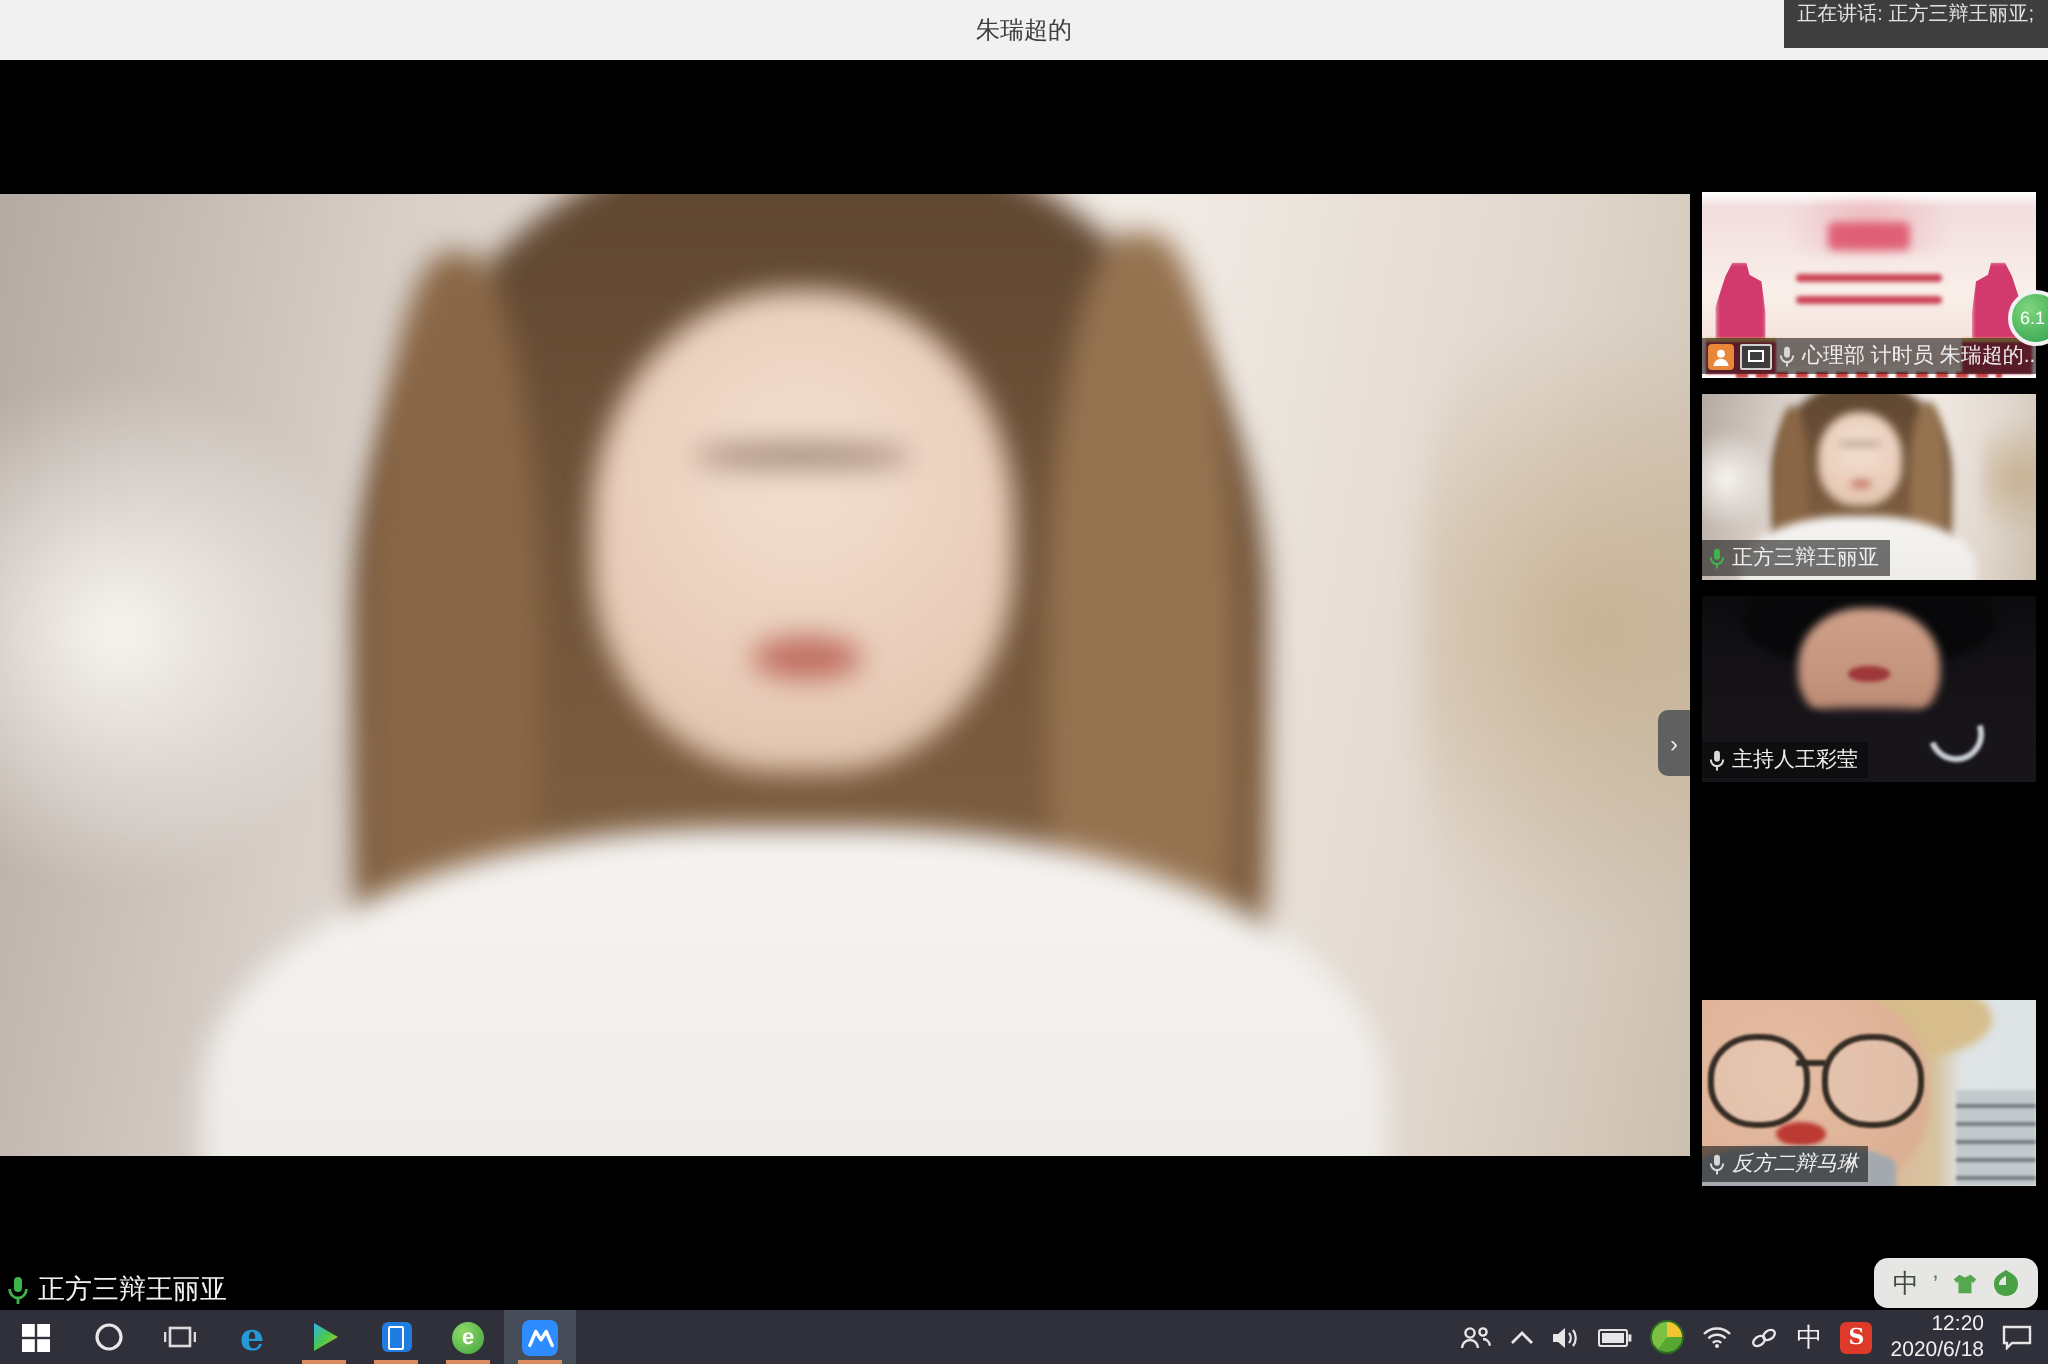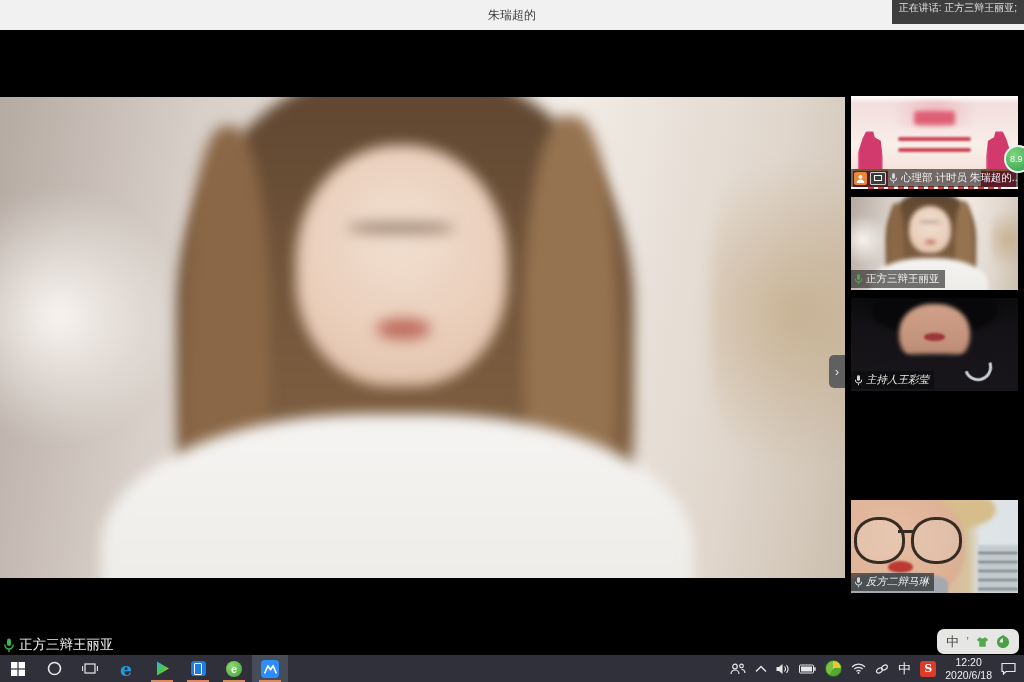--- a/index.html
+++ b/index.html
@@ -47,21 +47,21 @@
   
   .collapse-handle{position:absolute;left:829px;top:325px;width:16px;height:33px;background:#606060;
     border-radius:5px 0 0 5px;display:flex;align-items:center;justify-content:center;
     color:#e8e8e8;font-size:12px;}
 
   
   .sidebar{position:absolute;left:845px;top:30px;width:179px;height:625px;background:#000;}
   .thumb{position:absolute;left:6px;width:167px;height:93px;overflow:hidden;background:#111;}
   .thumb.t1{top:66px;}
   .thumb.t2{top:167px;outline:2px solid #2fa84f;outline-offset:-2px;}
-  .thumb.t3{top:268px;font-style:italic;}
+  .thumb.t3{top:268px;}
   .thumb.t4{top:369px;}
   .thumb.t5{top:470px;font-style:italic;}
 
   .vlabel{position:absolute;left:0;bottom:2px;display:flex;align-items:center;gap:3px;z-index:5;
     background:rgba(8,8,8,.55);color:#efefef;font-size:10.5px;padding:2px 5px 2px 3px;
     max-width:95%;white-space:nowrap;overflow:hidden;}
   .badge-presenter{width:13px;height:13px;border-radius:2px;background:#e8873a;display:flex;
     align-items:center;justify-content:center;flex:none;}
   .badge-screen{width:14px;height:11px;border-radius:1px;background:#3c3c3c;border:1px solid #cfcfcf;
     display:flex;align-items:center;justify-content:center;flex:none;}
@@ -147,21 +147,21 @@
   .icon-360{width:16px;height:16px;border-radius:50%;background:radial-gradient(circle at 35% 32%,#8fd96a,#3fa43c);
     color:#fff;font-size:11px;font-weight:bold;display:flex;align-items:center;justify-content:center;}
   .icon-meeting{width:18px;height:18px;border-radius:4px;background:#2d8cff;display:flex;align-items:center;justify-content:center;}
   .tb-right{margin-left:auto;display:flex;align-items:center;gap:9px;padding-right:8px;height:100%;}
   .tray-ic{display:flex;align-items:center;justify-content:center;color:#e6e6e6;}
   .tray-ime{color:#f0f0f0;font-size:13px;}
   .tray-sogou{width:16px;height:16px;border-radius:3px;background:#dd3a2a;color:#fff;font-size:11px;
     font-weight:bold;display:flex;align-items:center;justify-content:center;font-family:"DejaVu Serif",serif;}
   .tray-shield{width:15px;height:15px;border-radius:50%;
     background:conic-gradient(#f2c530 0 25%,#56a832 25% 60%,#7cc143 60% 100%);border:1px solid #2e6e22;}
-  .clock{color:#f0f0f0;font-size:10.5px;line-height:1.2;text-align:center;}
+  .clock{color:#f0f0f0;font-size:10.5px;line-height:1.2;text-align:right;}
   svg{display:block;}
 </style>
 </head>
 <body>
 
 <div id="screen">
 
   <div class="titlebar">
     <div class="titlebar-text">朱瑞超的</div>
   </div>
@@ -297,21 +297,21 @@
             <path d="M1.8 6.5 a4.2 4.5 0 0 0 8.4 0" fill="none" stroke-width="1.4"></path>
             <line x1="6" y1="11.5" x2="6" y2="14" stroke-width="1.4"></line>
           </svg>
         </span>
         <span>反方二辩马琳</span>
       </div>
     </div>
   </div>
 
   <div class="float-badge">
-    <span>8.9</span>
+    <span>6.1</span>
   </div>
 
   <div class="ime-pill">
     <span class="ime-mode">中</span>
     <span class="ime-punct">’</span>
     <span>
       <svg width="13" height="12" viewBox="0 0 14 12" fill="#55a84f">
         <path d="M4 1 L7 2.5 L10 1 L13 3.5 L11.5 5.5 L10.5 4.8 L10.5 11 L3.5 11 L3.5 4.8 L2.5 5.5 L1 3.5 Z"></path>
       </svg>
     </span>

